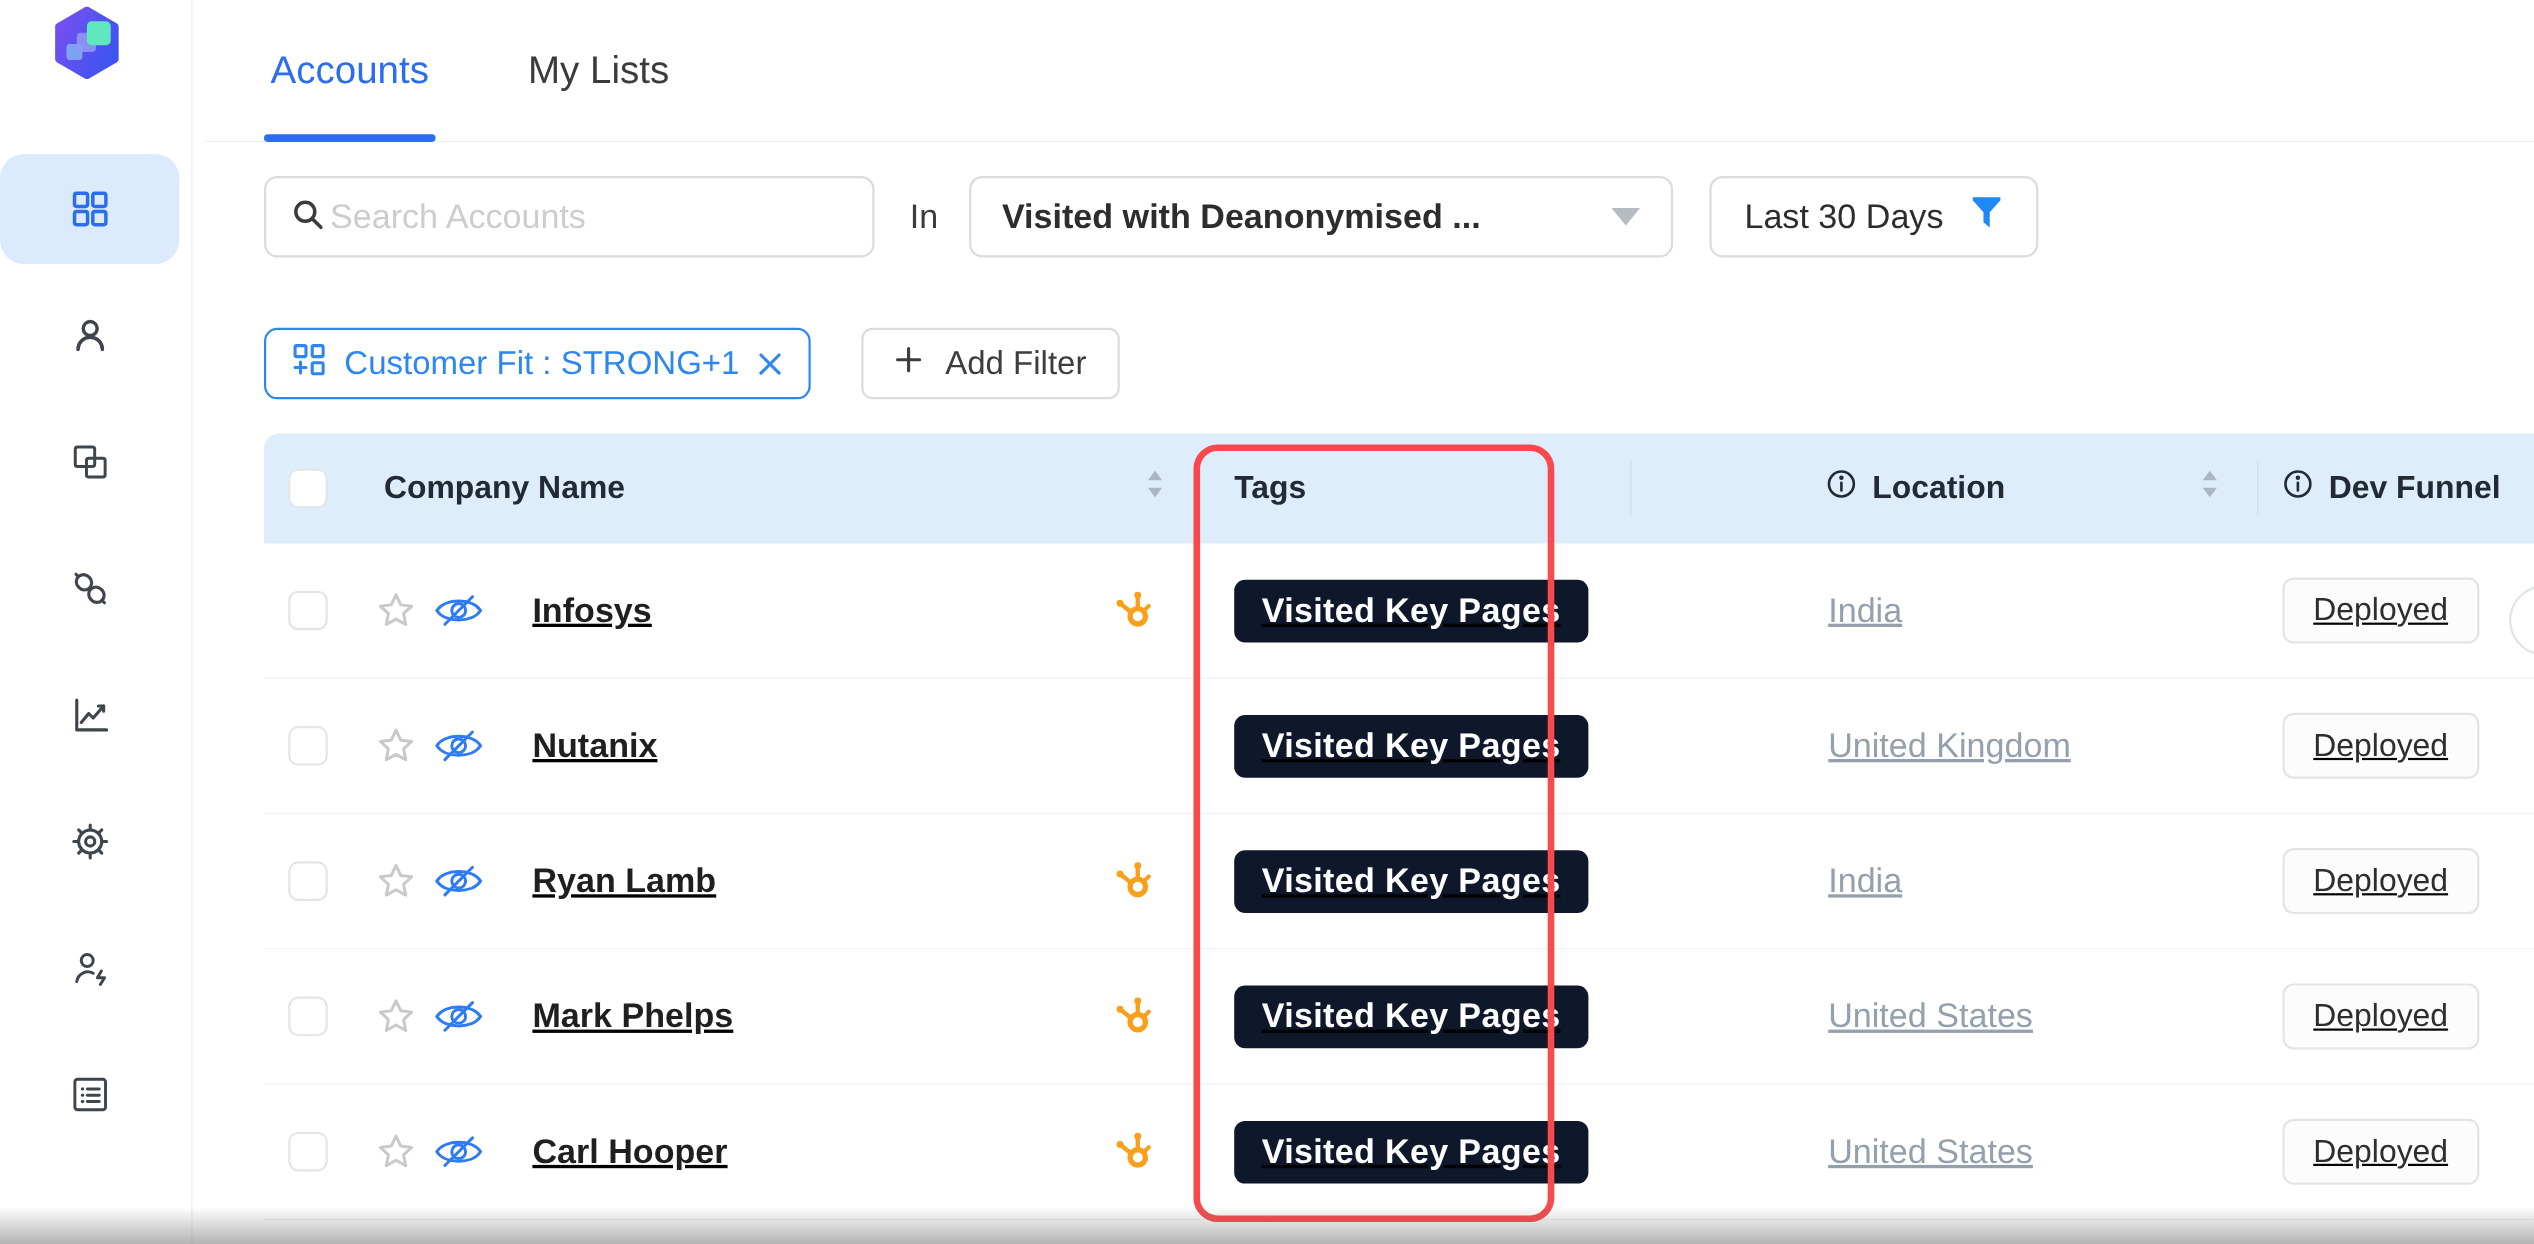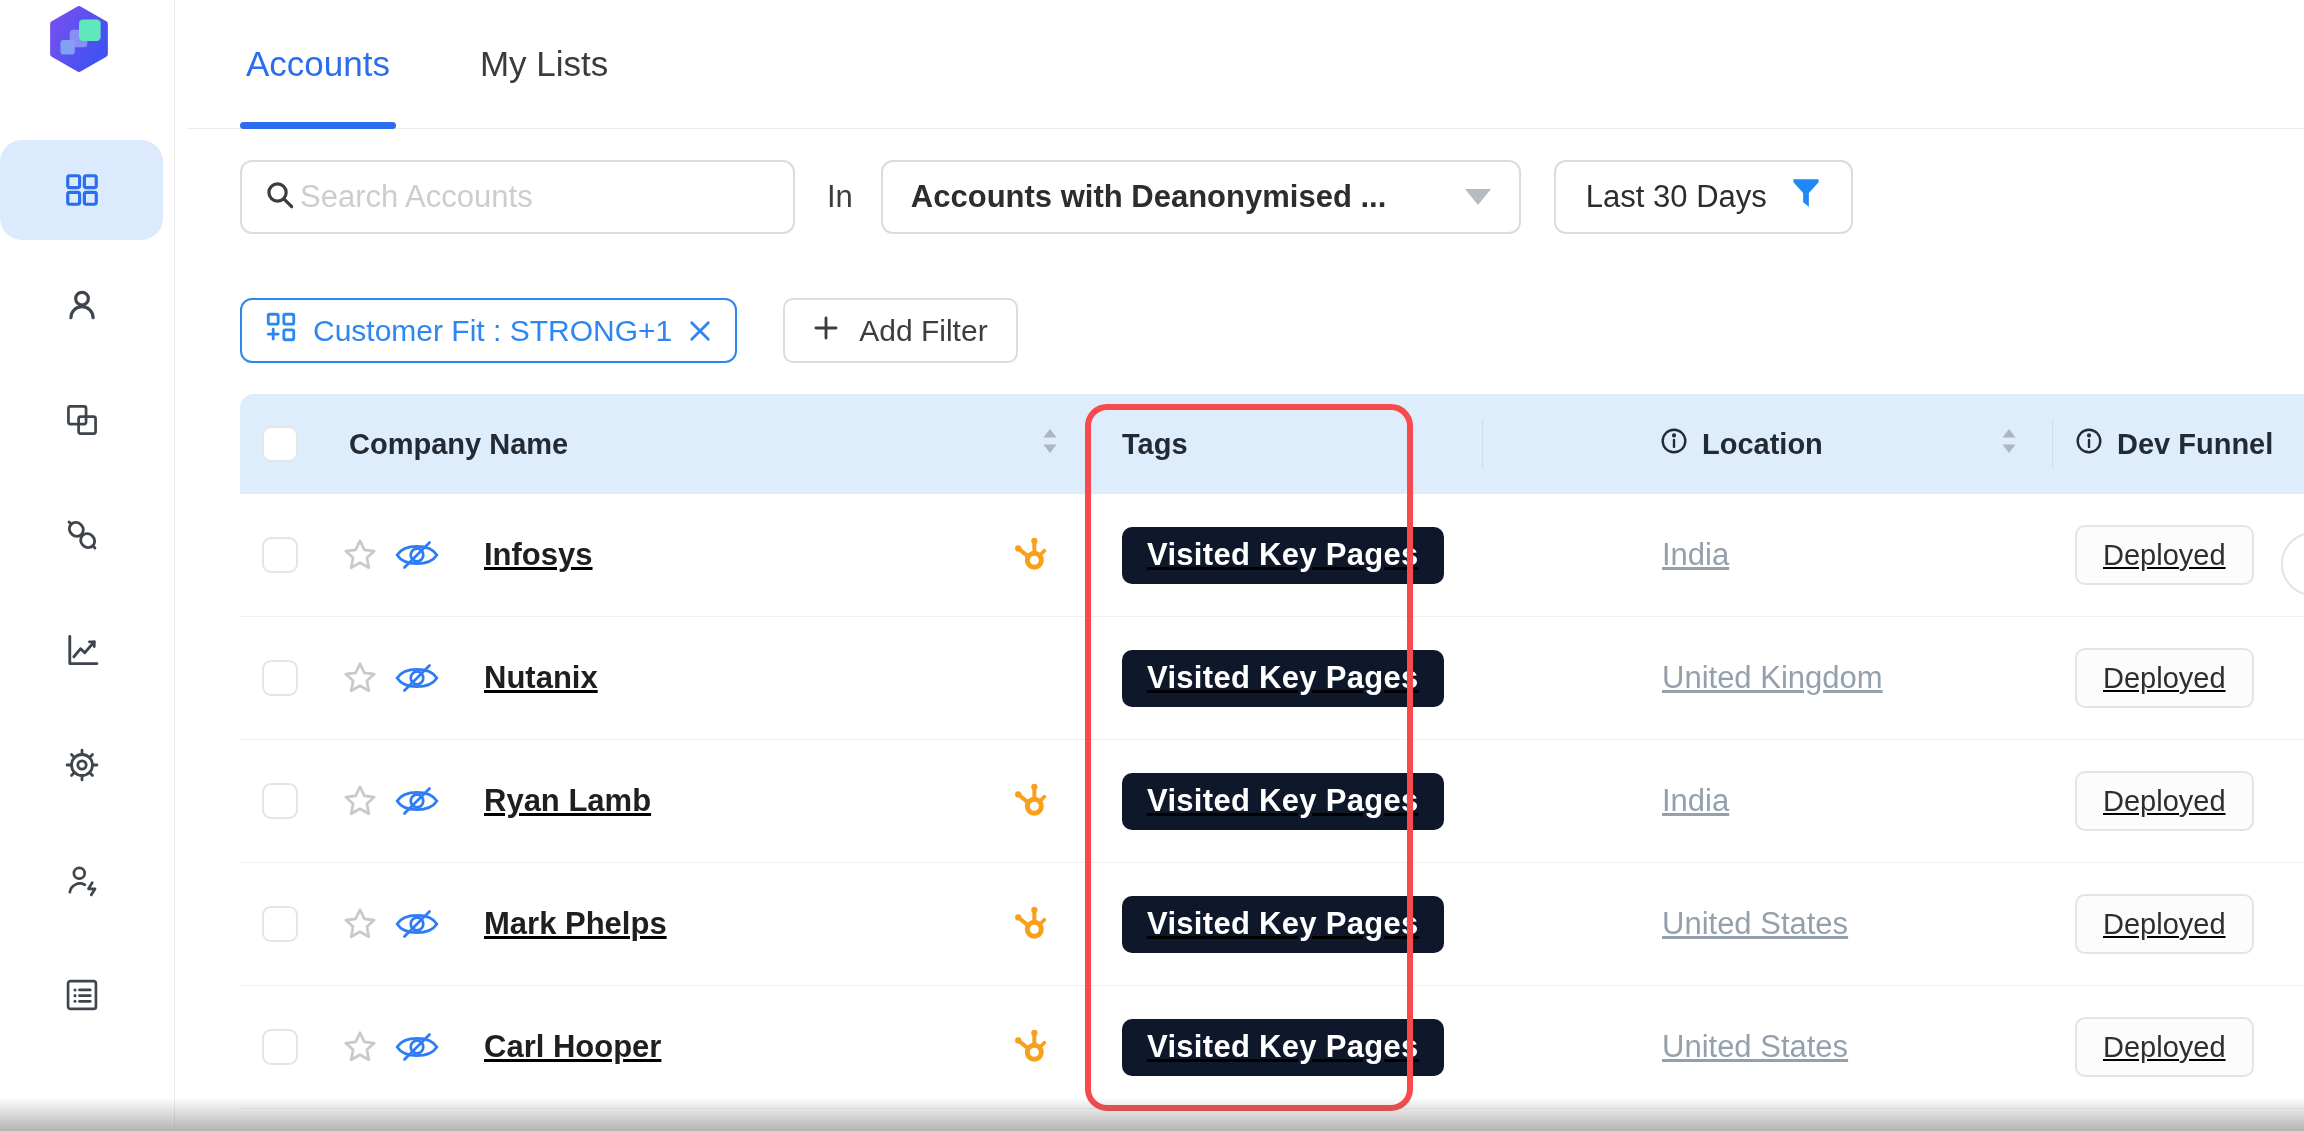--- a/index.html
+++ b/index.html
@@ -197,21 +197,21 @@
         <span>
           <svg width="32" height="32" viewBox="0 0 26 26" fill="none" stroke="#3c3c3c" stroke-width="2.6" stroke-linecap="round">
             <circle cx="11" cy="11" r="7"></circle>
               <line x1="16.5" y1="16.5" x2="22.5" y2="22.5"></line>
           </svg>
         </span>
         <input type="text" placeholder="Search Accounts" style="">
       </div>
       <span class="in-label">In</span>
       <div class="dropdown">
-        <span class="dropdown-text">Accounts with Deanonymised ...</span>
+        <span class="dropdown-text">Visited with Deanonymised ...</span>
         <span class="caret-down"></span>
       </div>
       <div class="date-btn">
         <span>Last 30 Days</span>
         <span>
           <svg width="30" height="32" viewBox="0 0 26 28" fill="#1e88f7">
             <path d="M2 2 h22 v2.5 L15.5 14 v12 l-5 -4 v-8 L2 4.5 Z"></path>
           </svg>
         </span>
       </div>

